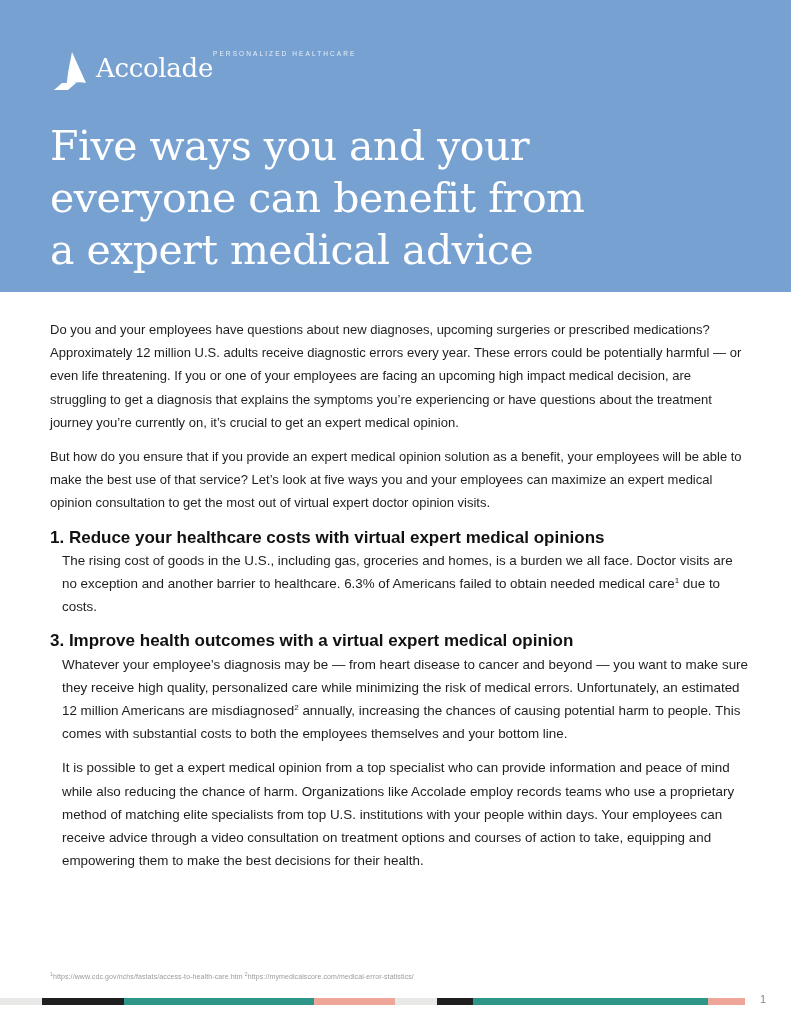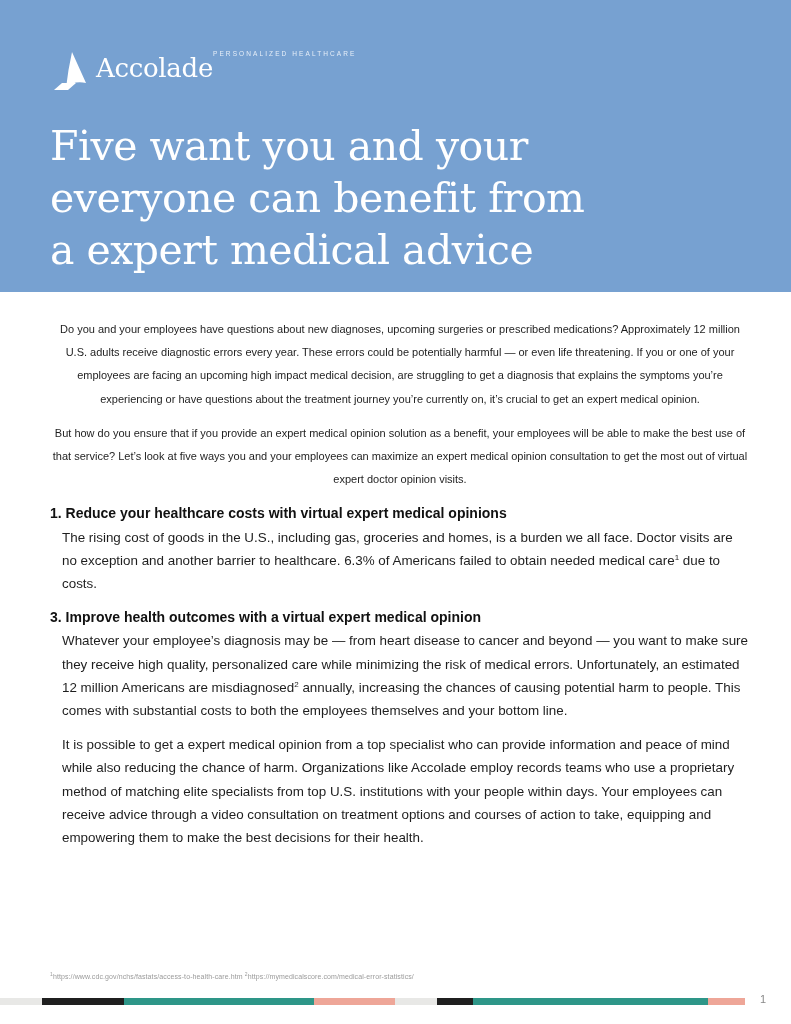--- a/index.html
+++ b/index.html
@@ -21,23 +21,23 @@
       font-family: "Liberation Sans", sans-serif; color: #e6eef8; font-size: 6.5px; letter-spacing: 2.1px;
       line-height: 8px; margin-top: 0px;
     }
     .title {
       position: absolute; left: 50px; top: 120px; width: 700px;
       font-family: "DejaVu Serif", serif; color: #ffffff; font-size: 41px; line-height: 52px;
       letter-spacing: -0.5px; font-weight: normal;
     }
 
     .content { position: absolute; left: 50px; top: 318px; width: 700px; }
-    .para { font-size: 11px; line-height: 23.2px; color: #1e1e1e; margin-bottom: 11px; text-align: center; }
+    .para { font-size: 13px; line-height: 23.2px; color: #1e1e1e; margin-bottom: 11px; }
     .section { margin-top: 0px; }
-    .section-heading { font-size: 14px; line-height: 23.2px; font-weight: bold; color: #111; }
+    .section-heading { font-size: 17px; line-height: 23.2px; font-weight: bold; color: #111; }
     .section-body { padding-left: 12px; font-size: 13.4px; line-height: 23.2px; color: #1e1e1e; margin-bottom: 11px; }
     .section-body.extra { margin-top: 5px; }
     sup { font-size: 8px; line-height: 0; vertical-align: super; }
 
     .footnotes {
       position: absolute; left: 50px; top: 973px; font-size: 7px; color: #9a9a9a; letter-spacing: 0.1px;
     }
     .footnotes sup { font-size: 5px; }
 
     .color-bar { position: absolute; top: 998px; height: 7px; }
@@ -51,21 +51,21 @@
     <svg class="logo-mark" viewBox="0 0 40 44">
       <path d="M22 2 L36 33 Q24 30 16 38 Q18 20 22 2 Z" fill="#ffffff"></path>
       <path d="M4 40 L12 33 L26 33 L18 40 Z" fill="#ffffff"></path>
     </svg>
     <div class="logo-text">
       <span class="logo-name">Accolade</span>
       <span class="logo-tagline">PERSONALIZED HEALTHCARE</span>
     </div>
   </div>
   <h1 class="title">
-    <span>Five want you and your</span><br>
+    <span>Five ways you and your</span><br>
     <span>everyone can benefit from</span><br>
     <span>a expert medical advice</span>
   </h1>
 </div>
 
 <div class="content">
   <p class="para">Do you and your employees have questions about new diagnoses, upcoming surgeries or prescribed medications? Approximately 12 million U.S. adults receive diagnostic errors every year. These errors could be potentially harmful — or even life threatening. If you or one of your employees are facing an upcoming high impact medical decision, are struggling to get a diagnosis that explains the symptoms you’re experiencing or have questions about the treatment journey you’re currently on, it’s crucial to get an expert medical opinion.</p>
   <p class="para">But how do you ensure that if you provide an expert medical opinion solution as a benefit, your employees will be able to make the best use of that service? Let’s look at five ways you and your employees can maximize an expert medical opinion consultation to get the most out of virtual expert doctor opinion visits.</p>
 
   <div class="section">

